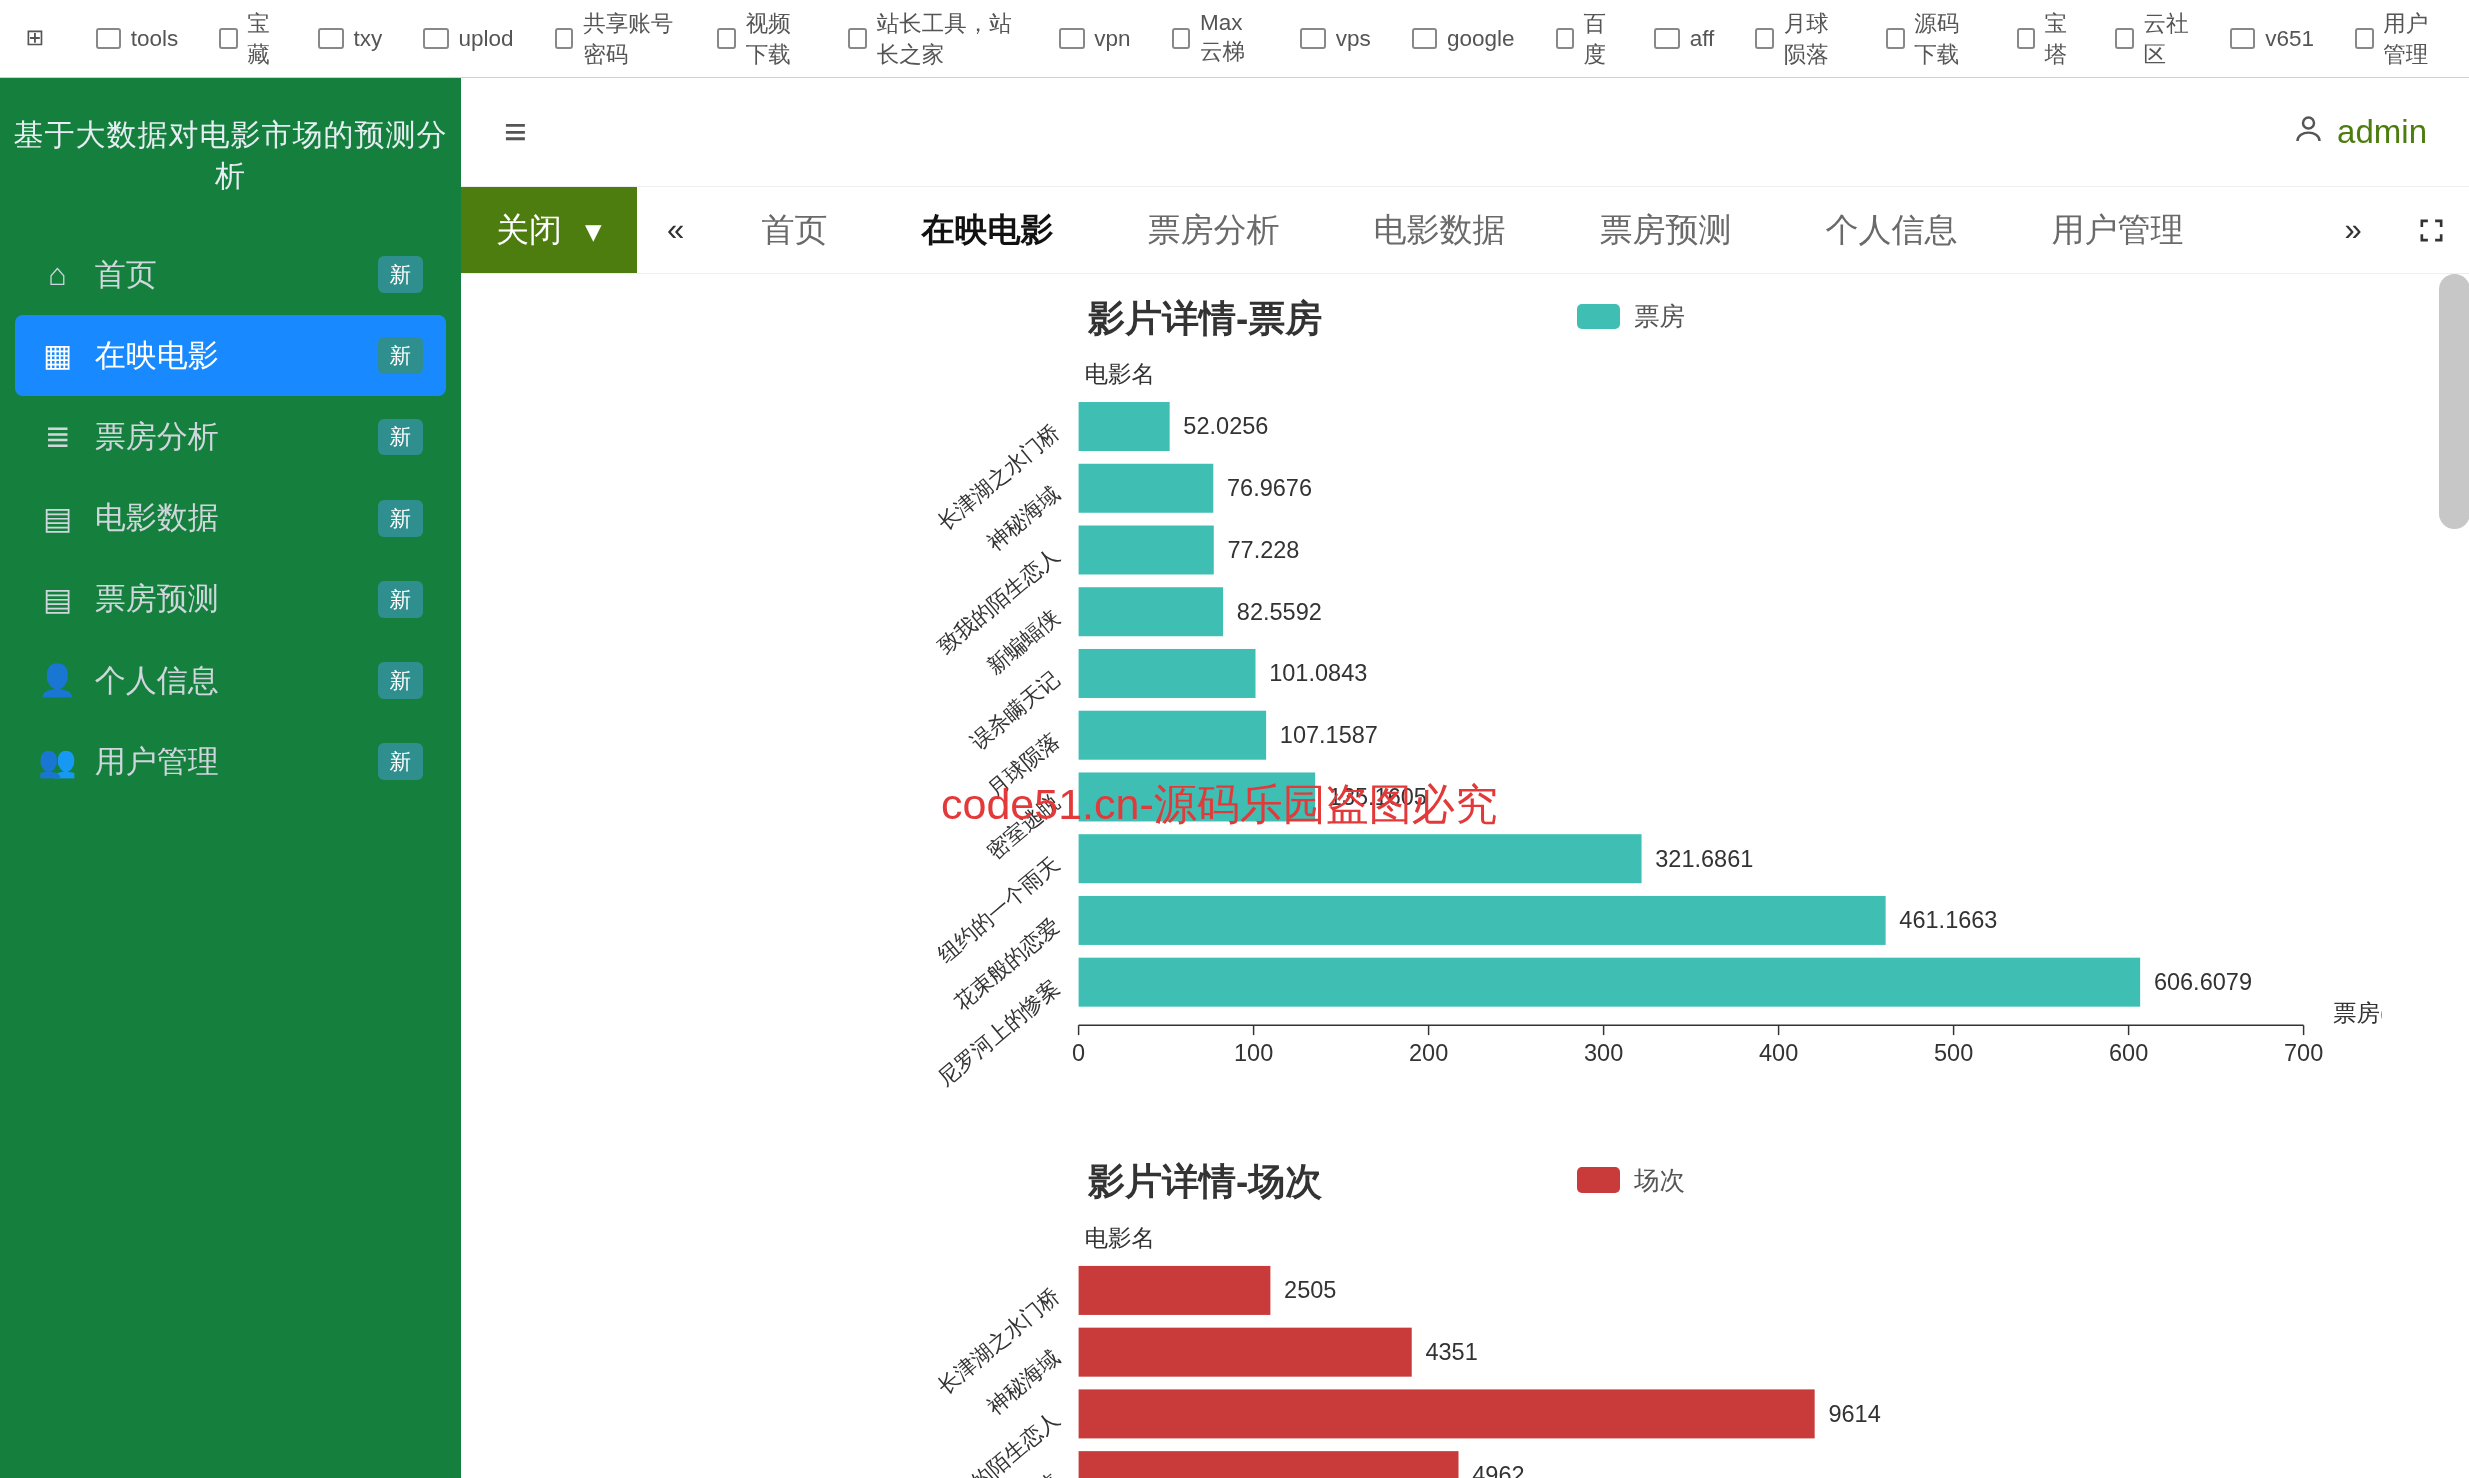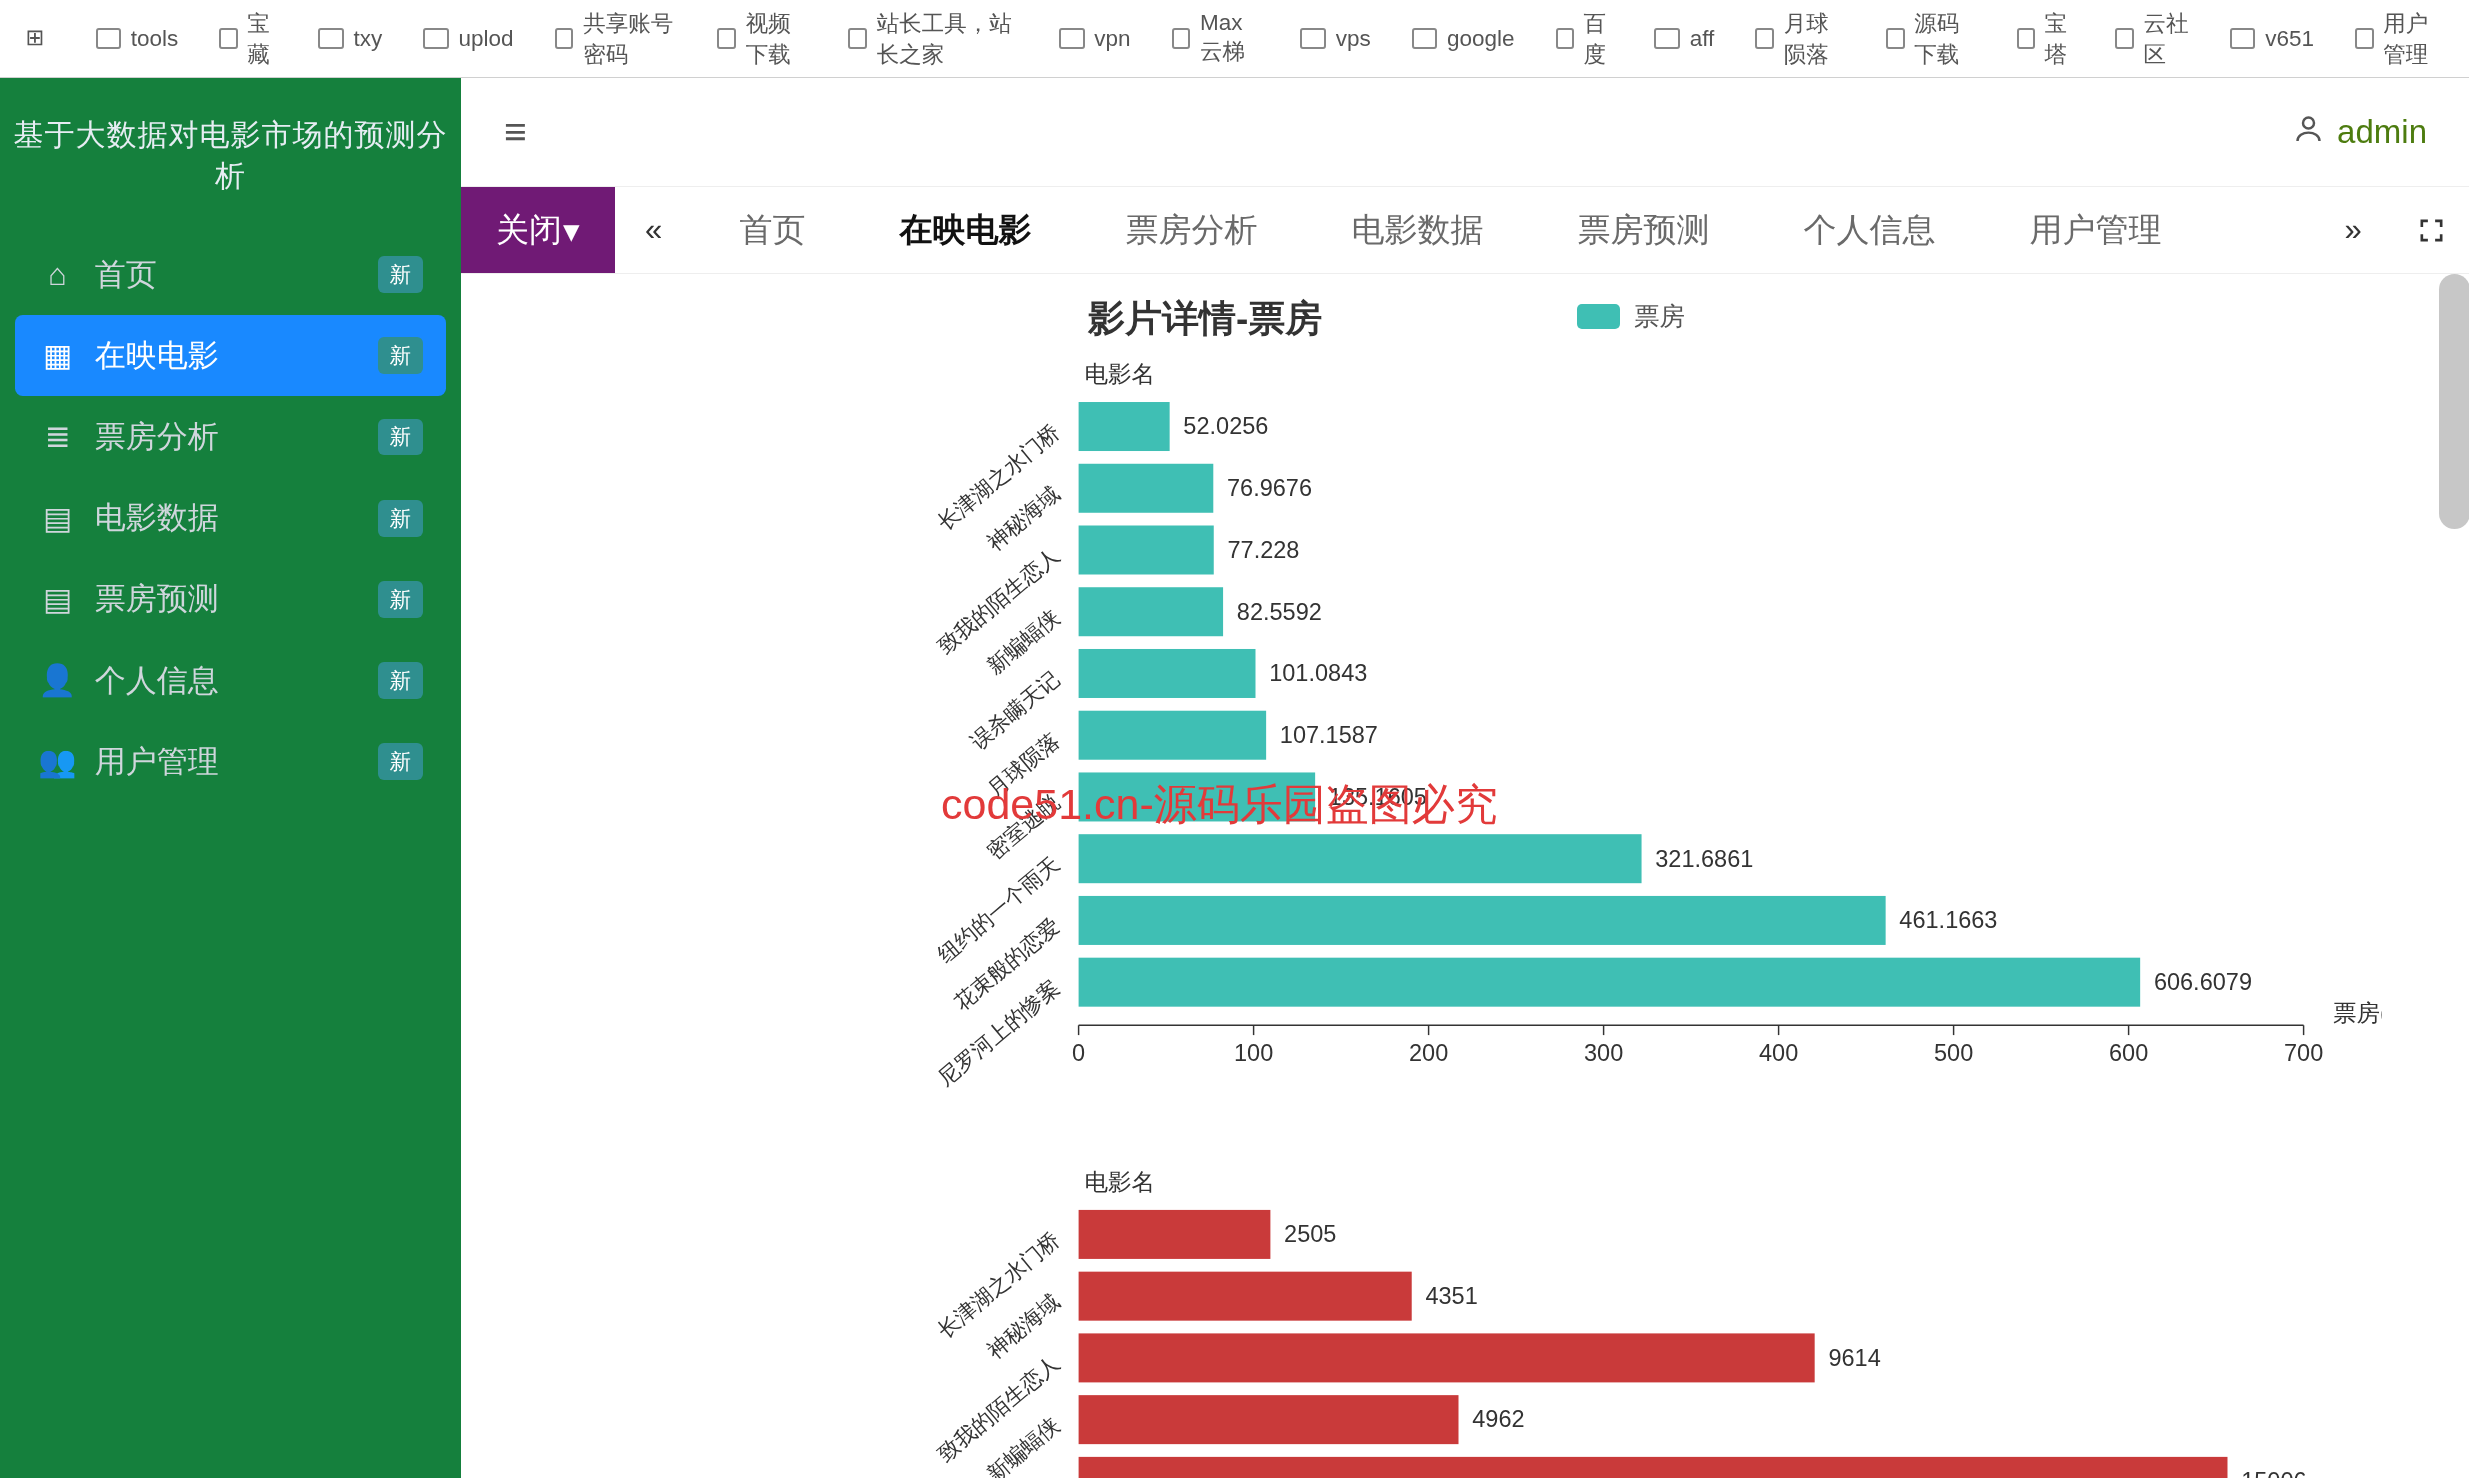--- a/index.html
+++ b/index.html
@@ -26,21 +26,21 @@
 
 .content { flex: 1; background: #fff; display: flex; flex-direction: column; position: relative; }
 
 
 .topbar { height: 108px; display: flex; align-items: center; padding: 0 43px; justify-content: space-between; }
 .hamburger { font-size: 39px; color: #555; cursor: pointer; }
 .userbox { display: flex; align-items: center; gap: 11.8px; font-size: 33px; color: #4d7c0f; }
 
 
 .tabstrip { height: 88px; display: flex; align-items: center; background: #fff; border-top: 1px solid #eee; border-bottom: 1px solid #eee; }
-.close-btn { height: 100%; background: #701a75; color: #fff; font-size: 33px; padding: 0 35px; display: flex; align-items: center; gap: 1px; cursor: pointer; }
+.close-btn { height: 100%; background: #4d7c0f; color: #fff; font-size: 33px; padding: 0 35px; display: flex; align-items: center; gap: 23px; cursor: pointer; }
 .nav-arrow { width: 78px; height: 100%; display: flex; align-items: center; justify-content: center; font-size: 31px; color: #333; cursor: pointer; }
 .tabs { display: flex; align-items: center; flex: 1; }
 .tab { padding: 0 47px; height: 100%; display: flex; align-items: center; font-size: 33px; color: #6a6a6a; cursor: pointer; }
 .tab.active { color: #111; font-weight: 600; }
 .tool-btn { width: 78px; height: 100%; display: flex; align-items: center; justify-content: center; font-size: 31px; color: #333; cursor: pointer; }
 
 
 .charts { flex: 1; overflow-y: hidden; padding: 19.6px 59px 0 59px; position: relative; }
 .chart-block { margin-bottom: 59px; }
 .chart-header { display: flex; align-items: flex-end; gap: 255px; margin-bottom: 5.9px; padding-left: 568px; }
@@ -341,20 +341,27 @@
             <text x="1462.857142857143" y="726" text-anchor="middle">500</text>
             <line x1="1641.4285714285713" x2="1641.4285714285713" y1="690" y2="700" class="tick"></line>
             <text x="1641.4285714285713" y="726" text-anchor="middle">600</text>
             <line x1="1820" x2="1820" y1="690" y2="700" class="tick"></line>
             <text x="1820" y="726" text-anchor="middle">700</text>
             <text x="1850" y="686" class="axis-label">票房(万)</text>
           </svg>
       </div>
 
       <div class="chart-block">
+        <div class="chart-header">
+          <div class="chart-title">影片详情-场次</div>
+          <div class="legend">
+            <span class="sw" style="background:#c93a3a"></span>
+            <span>场次</span>
+          </div>
+        </div>
         <svg id="chart2" class="barsvg" width="1862" height="392" viewBox="0 0 1900 400">
             <text x="576" y="34" class="axis-label">电影名</text>
             <rect x="570" y="54" width="195.703125" height="50" fill="#c93a3a"></rect>
             <text x="779.703125" y="87" class="bar-val">2505</text>
             <text x="552" y="87" text-anchor="end" class="cat" transform="rotate(-40 552 87)">长津湖之水门桥</text>
             <rect x="570" y="117" width="339.921875" height="50" fill="#c93a3a"></rect>
             <text x="923.921875" y="150" class="bar-val">4351</text>
             <text x="552" y="150" text-anchor="end" class="cat" transform="rotate(-40 552 150)">神秘海域</text>
             <rect x="570" y="180" width="751.0937500000001" height="50" fill="#c93a3a"></rect>
             <text x="1335.09375" y="213" class="bar-val">9614</text>

